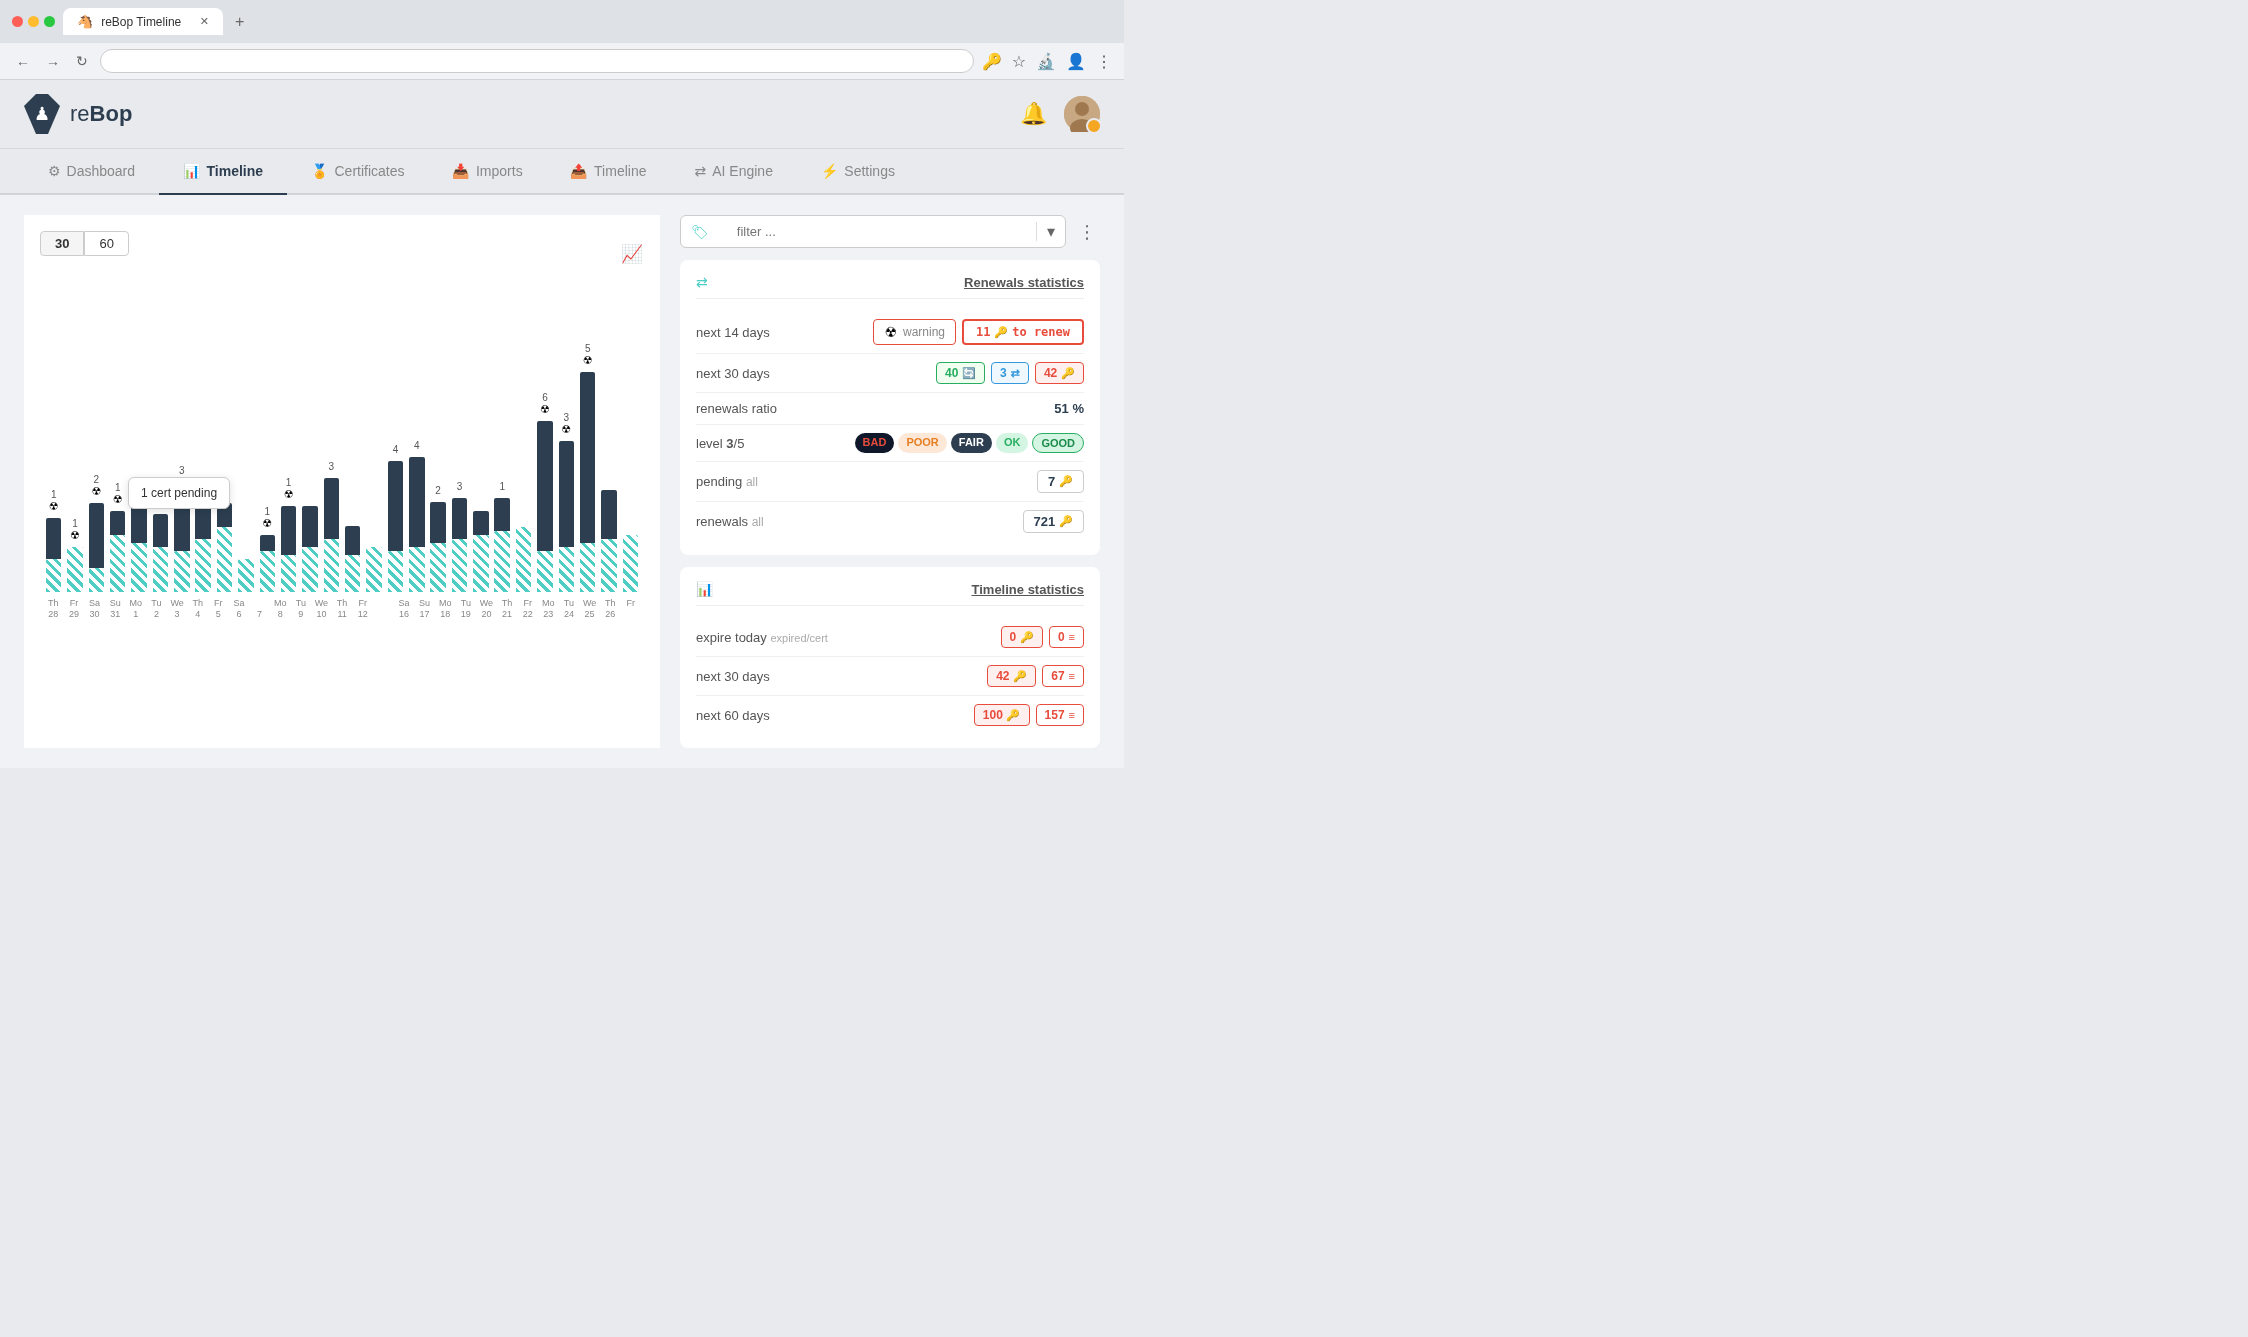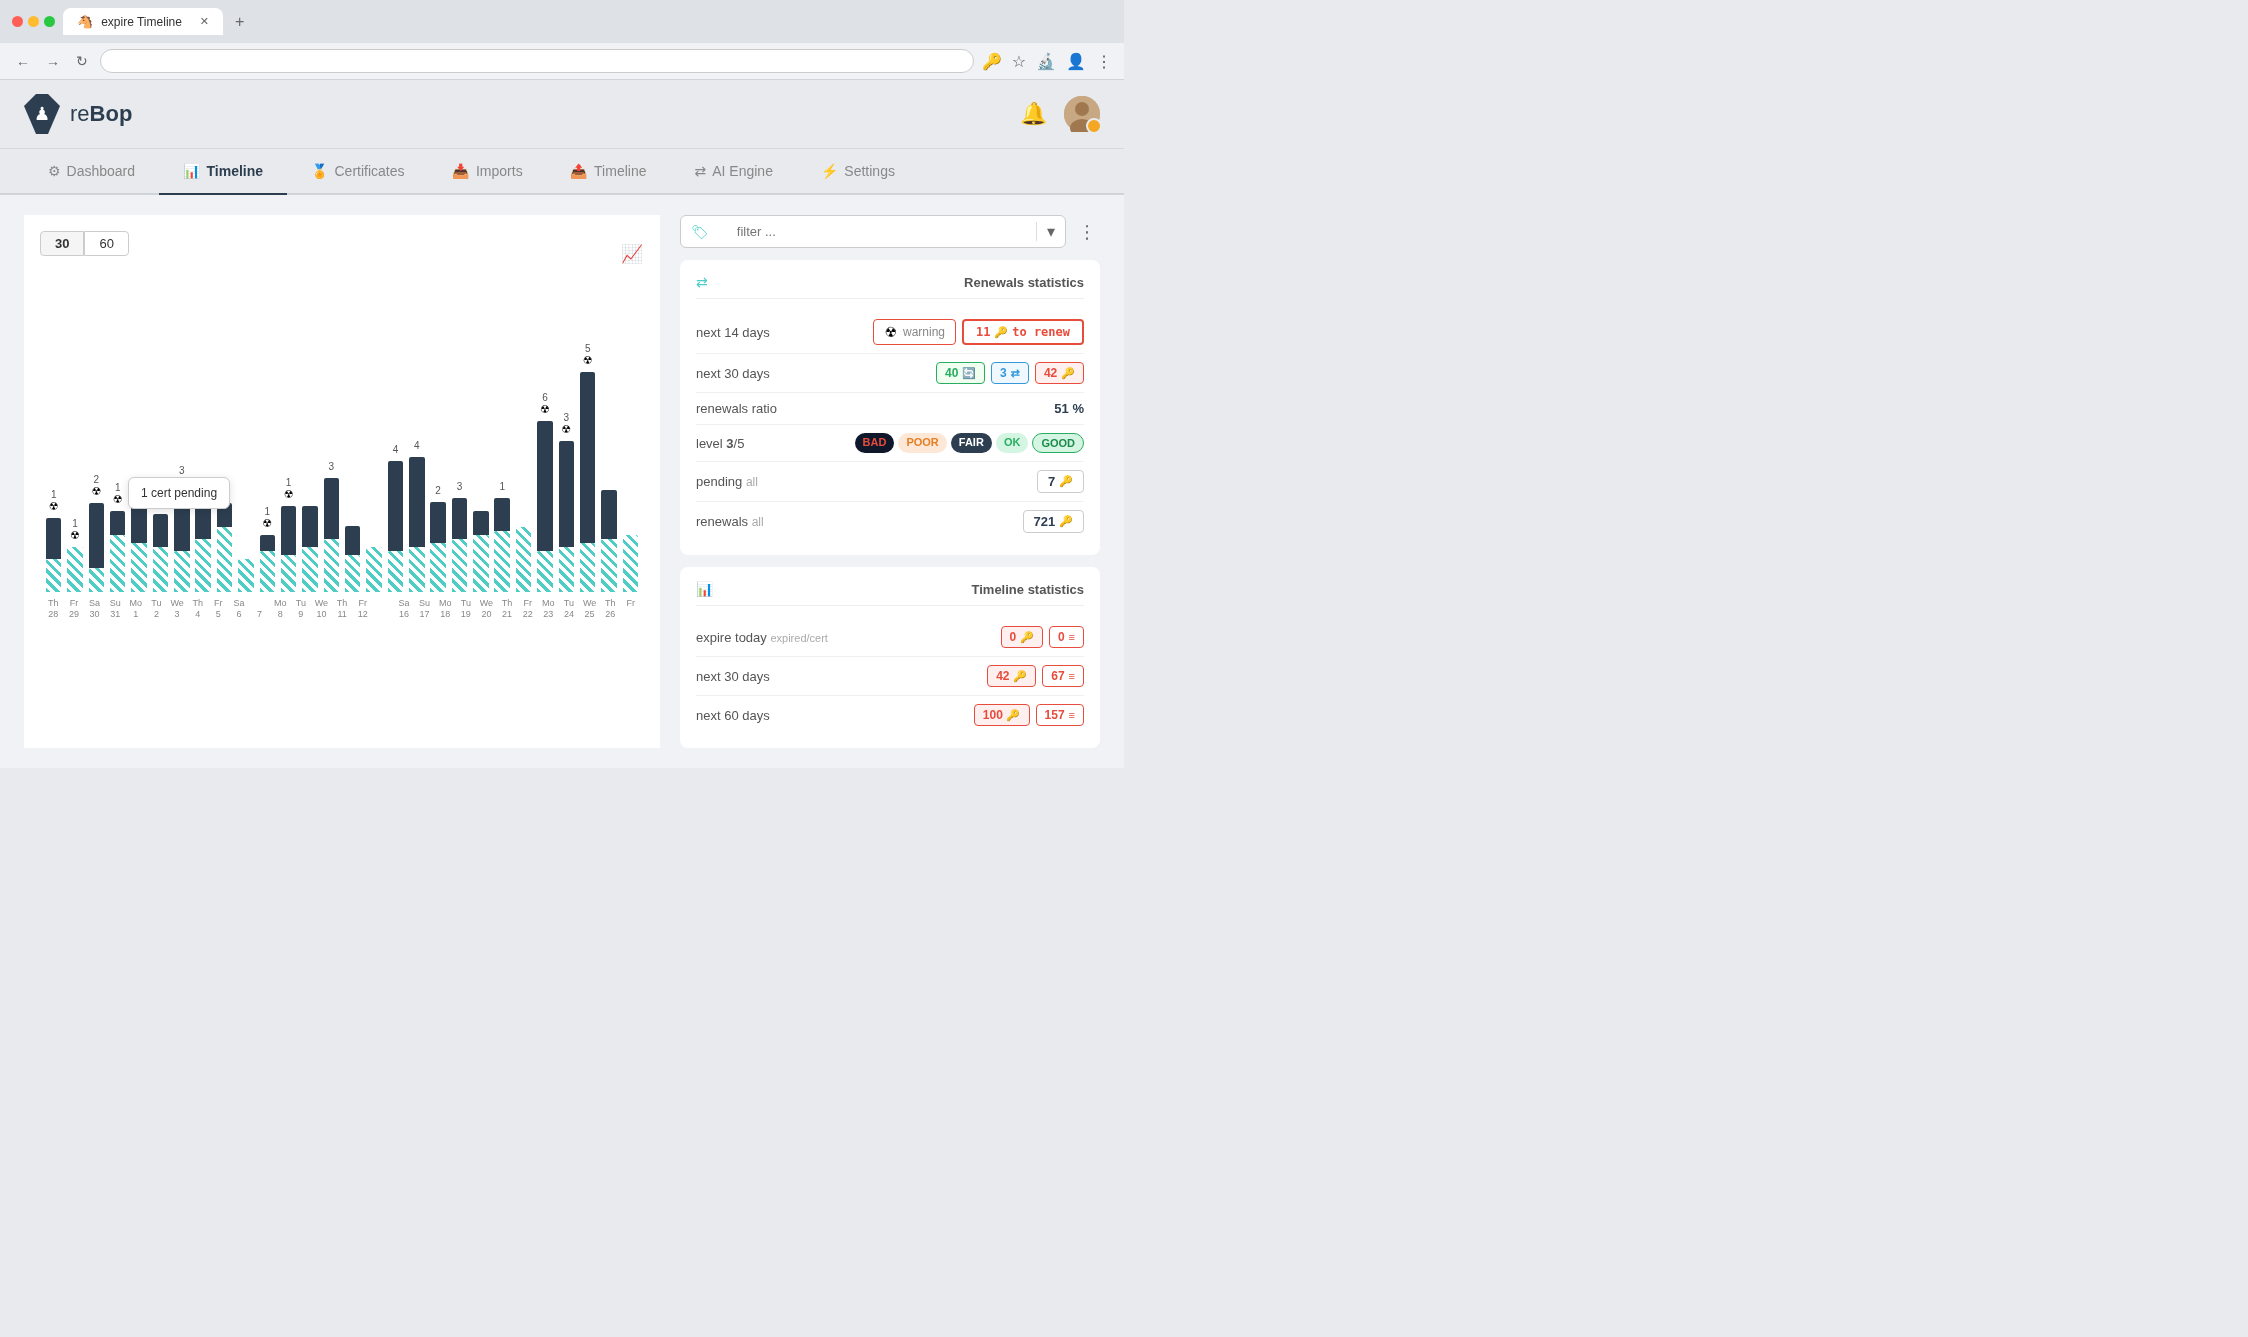--- a/index.html
+++ b/index.html
@@ -75,21 +75,21 @@
     .filter-bar { display: flex; align-items: center; gap: 8px; }
     .filter-input-wrap { flex: 1; display: flex; align-items: center; border: 1px solid #ccc; border-radius: 6px; background: white; padding: 6px 10px; gap: 8px; }
     .filter-input { border: none; outline: none; font-size: 13px; flex: 1; color: #999; margin-left: 20px; }
     .filter-chevron { border-left: 1px solid #ddd; padding-left: 10px; color: #666; cursor: pointer; }
     .filter-more { color: #666; cursor: pointer; font-size: 18px; padding: 4px; }
 
     
     .stats-card { background: white; border-radius: 8px; padding: 14px 16px; }
     .stats-header { display: flex; align-items: center; justify-content: space-between; margin-bottom: 12px; padding-bottom: 8px; border-bottom: 1px solid #eee; }
     .stats-title-icon { font-size: 14px; color: #4ecdc4; }
-    .stats-title-text { font-weight: 600; color: #555; font-size: 13px; }
+    .stats-title-text { font-weight: 600; color: #555; font-size: 13px; text-decoration: underline; }
 
     .stat-row { display: flex; align-items: center; justify-content: space-between; padding: 8px 0; border-bottom: 1px solid #f0f0f0; }
     .stat-row:last-child { border-bottom: none; }
     .stat-label { font-size: 13px; color: #555; }
     .stat-value { display: flex; align-items: center; gap: 6px; }
 
     .badge { display: inline-flex; align-items: center; gap: 4px; padding: 3px 8px; border-radius: 4px; font-size: 12px; font-weight: 600; border: 1px solid; }
     .badge-red { background: #fff0f0; color: #e74c3c; border-color: #e74c3c; }
     .badge-green { background: #f0fff0; color: #27ae60; border-color: #27ae60; }
     .badge-blue { background: #f0f8ff; color: #3498db; border-color: #3498db; }
@@ -119,21 +119,21 @@
 <div>
   <div class="browser-chrome">
     <div class="browser-titlebar">
       <div class="browser-dots">
         <div class="dot red"></div>
         <div class="dot yellow"></div>
         <div class="dot green"></div>
       </div>
       <div class="browser-tab">
         <span class="tab-icon">🐴</span>
-        <span>expire Timeline</span>
+        <span>reBop Timeline</span>
         <span class="tab-close">✕</span>
       </div>
       <button class="tab-new">+</button>
     </div>
     <div class="browser-toolbar">
       <button class="nav-btn">←</button>
       <button class="nav-btn">→</button>
       <button class="nav-btn">↻</button>
       <input class="address-bar" type="text" placeholder="" style="">
       <div class="toolbar-icons">

